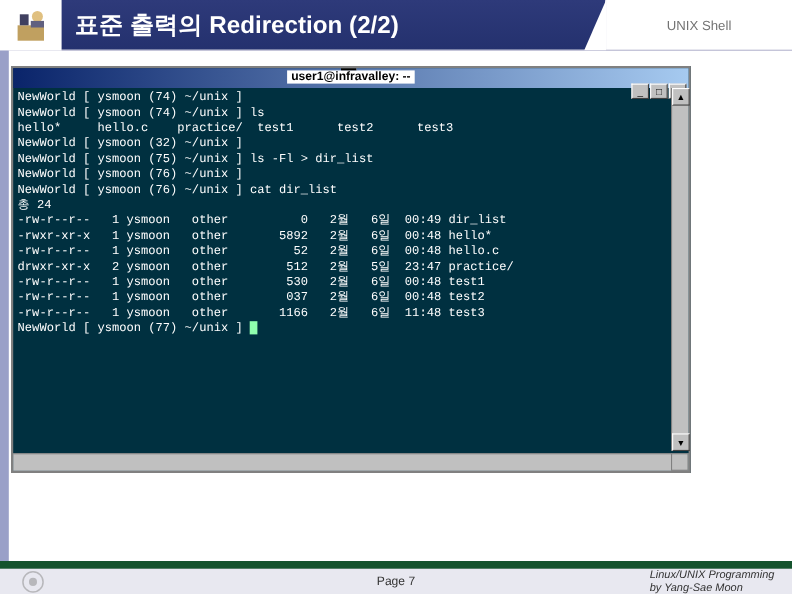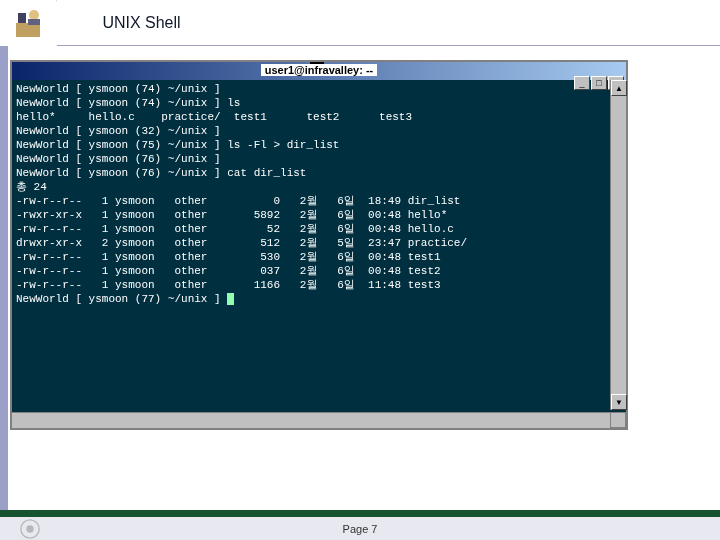--- a/index.html
+++ b/index.html
@@ -4,21 +4,21 @@
 <style>
   * { margin: 0; padding: 0; box-sizing: border-box; }
   body { width: 720px; height: 540px; font-family: Arial, sans-serif; background: #fff; position: relative; overflow: hidden; }
   .header { height: 46px; display: flex; align-items: stretch; border-bottom: 1px solid #a0a0c0; }
   .logo-box { width: 56px; height: 46px; background: #fff; display: flex; align-items: center; justify-content: center; }
   .logo-box svg { width: 36px; height: 36px; }
   .title-bar { flex: 1; background: linear-gradient(to bottom, #2e3a7a 0%, #24316e 100%); display: flex; align-items: center; padding-left: 12px; }
   .title-bar span { color: #fff; font-size: 22px; font-weight: bold; }
   .corner { width: 170px; background: #fff; display: flex; align-items: center; justify-content: center; border-left: 1px solid #d0d0e0; position: relative; }
   .corner::before { content: ''; position: absolute; left: -20px; top: 0; width: 20px; height: 46px; background: #fff; clip-path: polygon(100% 0, 100% 100%, 0 100%); }
-  .corner span { font-size: 16px; color: #0f172a; }
+  .corner span { font-size: 12px; color: #737373; }
   .side-strip { position: absolute; left: 0; top: 46px; width: 8px; background: #9aa0c8; bottom: 28px; }
   .term-window { position: absolute; left: 10px; top: 60px; width: 618px; height: 370px; border: 2px solid #808080; background: #003040; }
   .term-titlebar { height: 18px; background: linear-gradient(to right, #0a246a, #a6caf0); display: flex; align-items: center; padding: 0 2px; flex-direction: column; }
   .term-icon { width: 14px; height: 14px; background: #fff; border: 1px solid #000; margin-right: 4px; position: relative; }
   .term-icon::after { content: ''; position: absolute; top: 3px; left: 3px; right: 3px; bottom: 3px; background: #000; }
   .term-title { color: #000; font-size: 11px; font-weight: bold; background: #fff; padding: 0 4px; }
   .term-btns { margin-left: auto; display: flex; gap: 1px; }
   .tbtn { width: 16px; height: 14px; background: #c0c0c0; border: 1px solid #fff; border-right-color: #404040; border-bottom-color: #404040; font-size: 9px; display: flex; align-items: center; justify-content: center; color: #000; line-height: 1; }
   .term-body { padding: 2px 4px; font-family: 'Courier New', monospace; font-size: 11px; color: #fff; line-height: 14px; white-space: pre; overflow: hidden; height: 330px; }
   .scrollbar-v { position: absolute; right: 0; top: 18px; bottom: 18px; width: 16px; background: #c0c0c0; border-left: 1px solid #808080; }
@@ -39,20 +39,23 @@
 
 <div class="header">
   <div class="logo-box">
     <svg viewBox="0 0 36 36">
         <rect x="6" y="18" width="24" height="14" fill="#c0a060"></rect>
         <rect x="8" y="8" width="8" height="10" fill="#404060"></rect>
         <circle cx="24" cy="10" r="5" fill="#e0c080"></circle>
         <rect x="18" y="14" width="12" height="6" fill="#606080"></rect>
       </svg>
   </div>
+  <div class="title-bar">
+    <span>표준 출력의 Redirection (2/2)</span>
+  </div>
   <div class="corner">
     <span>UNIX Shell</span>
   </div>
 </div>
 
 <div class="side-strip"></div>
 
 <div class="term-window">
   <div class="term-titlebar">
     <div class="term-icon"></div>
@@ -64,21 +67,21 @@
     </div>
   </div>
   <div class="term-body"><span>NewWorld [ ysmoon (74) ~/unix ]</span>
 <span>NewWorld [ ysmoon (74) ~/unix ] ls</span>
 <span>hello*     hello.c    practice/  test1      test2      test3</span>
 <span>NewWorld [ ysmoon (32) ~/unix ]</span>
 <span>NewWorld [ ysmoon (75) ~/unix ] ls -Fl &gt; dir_list</span>
 <span>NewWorld [ ysmoon (76) ~/unix ]</span>
 <span>NewWorld [ ysmoon (76) ~/unix ] cat dir_list</span>
 <span>총 24</span>
-<span>-rw-r--r--   1 ysmoon   other          0   2월   6일  18:49 dir_list</span>
+<span>-rw-r--r--   1 ysmoon   other          0   2월   6일  00:49 dir_list</span>
 <span>-rwxr-xr-x   1 ysmoon   other       5892   2월   6일  00:48 hello*</span>
 <span>-rw-r--r--   1 ysmoon   other         52   2월   6일  00:48 hello.c</span>
 <span>drwxr-xr-x   2 ysmoon   other        512   2월   5일  23:47 practice/</span>
 <span>-rw-r--r--   1 ysmoon   other        530   2월   6일  00:48 test1</span>
 <span>-rw-r--r--   1 ysmoon   other        037   2월   6일  00:48 test2</span>
 <span>-rw-r--r--   1 ysmoon   other       1166   2월   6일  11:48 test3</span>
 <span>NewWorld [ ysmoon (77) ~/unix ] </span><span class="cursor-block"></span></div>
   <div class="scrollbar-v">
     <div class="sb-arrow top">▲</div>
     <div class="sb-arrow bot">▼</div>
@@ -88,13 +91,17 @@
 </div>
 
 <div class="footer">
   <div class="footer-logo">
     <svg viewBox="0 0 24 24">
         <circle cx="12" cy="12" r="10" fill="none" stroke="#888" stroke-width="1.5"></circle>
         <circle cx="12" cy="12" r="4" fill="#888"></circle>
       </svg>
   </div>
   <div class="pagenum">Page 7</div>
+  <div class="footer-right">
+    <div>Linux/UNIX Programming</div>
+    <div>by Yang-Sae Moon</div>
+  </div>
 </div>
 
 </body></html>

